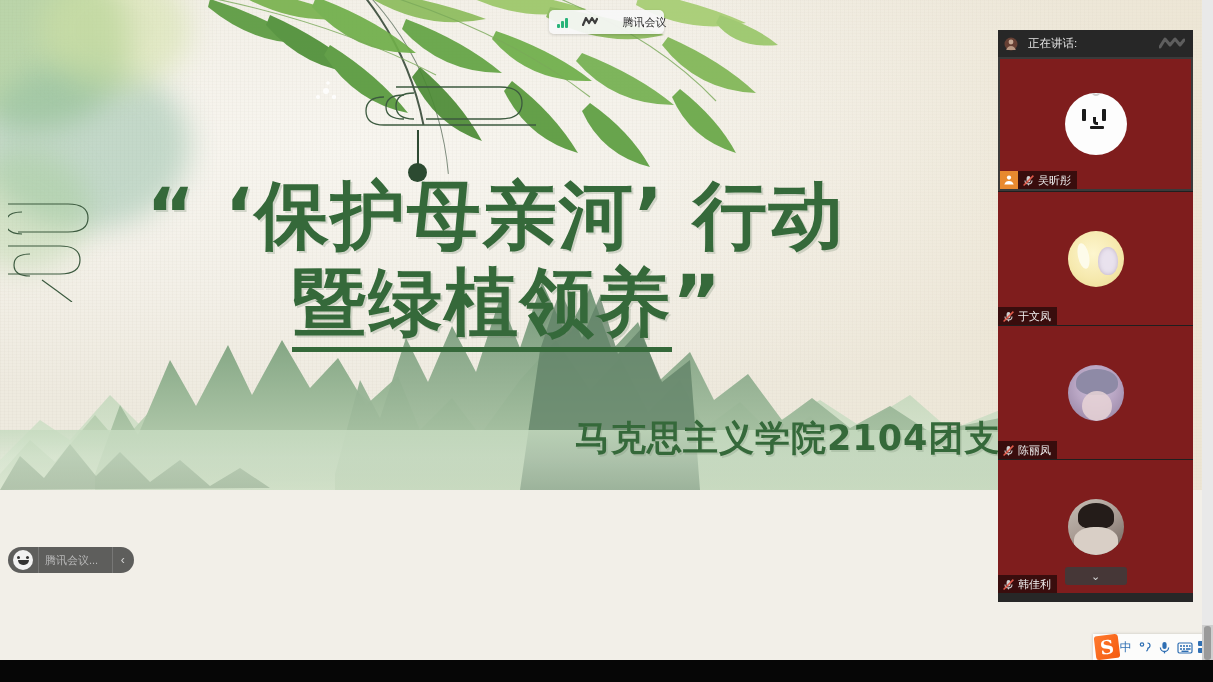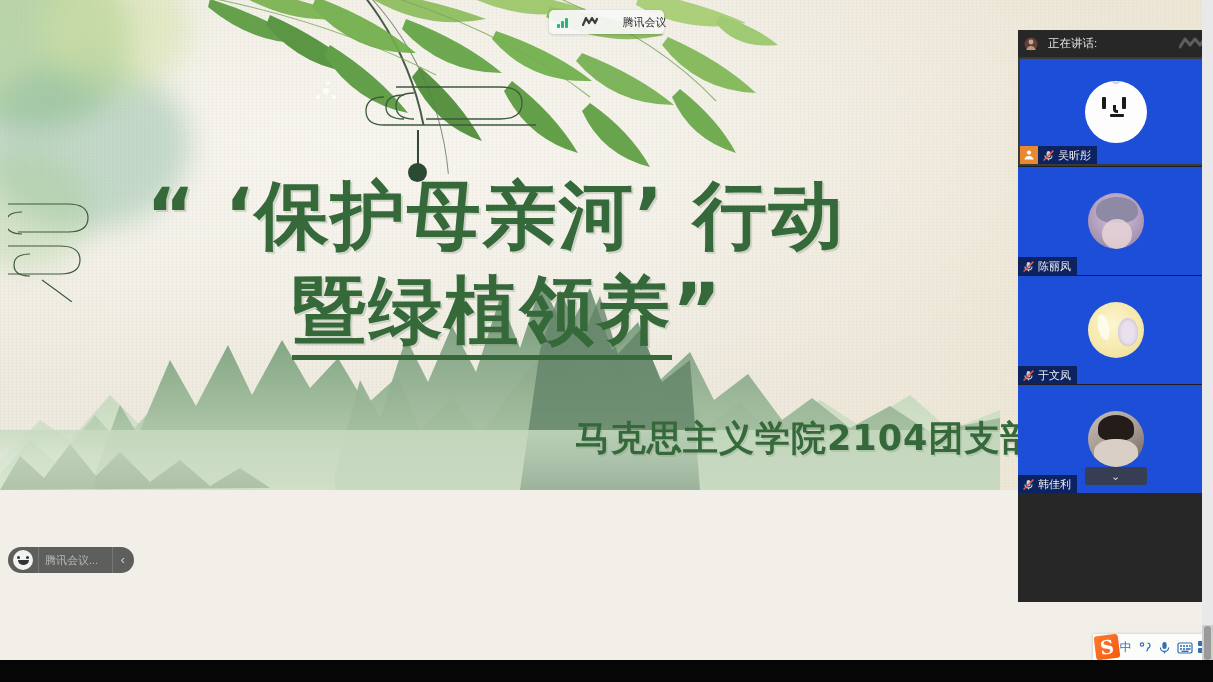--- a/index.html
+++ b/index.html
@@ -84,21 +84,21 @@
   .title-line {
     font-family: "DejaVu Sans", "Liberation Sans", sans-serif;
     font-weight: bold;
     color: #35693a;
     letter-spacing: 2px;
     line-height: 1.02;
     text-shadow: 2px 2px 0 rgba(120,140,115,.28);
     white-space: nowrap;
   }
   .title-line1 { font-size: 74px; padding-left: 6px; }
-  .title-line2 { font-size: 74px; margin-top: 20px; padding-left: 30px; }
+  .title-line2 { font-size: 74px; margin-top: 12px; padding-left: 30px; }
   .title-underline {
     border-bottom: 5px solid #35693a;
     padding-bottom: 2px;
   }
   .subtitle {
     position: absolute;
     left: 575px; top: 415px;
     font-family: "DejaVu Sans", "Liberation Sans", sans-serif;
     font-weight: bold;
     font-size: 35px;
@@ -177,21 +177,21 @@
   .signal i:nth-child(1){ height: 4px; }
   .signal i:nth-child(2){ height: 7px; }
   .signal i:nth-child(3){ height: 10px; }
   .pill-div { width:1px; height: 11px; background:#d4d4d4; margin: 0 7px; }
   .tm-logo { color:#222; font-size: 11px; letter-spacing:-1px; margin-right:5px; }
   .pill-label { font-size: 11px; color: #2b2b2b; white-space: nowrap; padding-left: 20px; }
 
   
   .sidebar {
     position: absolute;
-    right: 0; top: 30px;
+    right: 20px; top: 30px;
     width: 195px; height: 572px;
     background: #272727;
     z-index: 30;
     overflow: hidden;
   }
   .sb-header {
     height: 27px;
     display: flex; align-items: center;
     padding: 0 6px;
     background: #272727;
@@ -205,22 +205,22 @@
   .sb-header-icon svg { display:block; }
   .sb-header-title { font-size: 11.5px; color: #e2e2e2; }
   .sb-header-logo {
     position: absolute; right: 8px; top: 7px;
     color: #5e5e5e; font-size: 13px; letter-spacing: -2px;
     font-weight: bold;
   }
 
   .tile {
     position: relative;
-    width: 195px; height: 109px;
-    background: #1d4ed8;
+    width: 195px; height: 134px;
+    background: #7f1d1d;
     border-top: 1px solid #1f1f1f;
     overflow: hidden;
   }
   .tile.speaking { border: 2px solid #3a3a3a; }
   .tile-avatar {
     position: absolute;
     left: 50%; top: 50%;
     transform: translate(-50%,-50%);
     width: 56px; height: 56px;
     border-radius: 50%;
@@ -564,46 +564,46 @@
             <path d="M3,6.4 a3.5,3.5 0 0 0 7,0" stroke="#cfcfcf" stroke-width="1.1" fill="none"></path>
             <line x1="6.5" y1="9.9" x2="6.5" y2="11.4" stroke="#cfcfcf" stroke-width="1.1"></line>
             <line x1="1.6" y1="11.5" x2="11.4" y2="1.6" stroke="#e05a4a" stroke-width="1.5"></line>
           </svg>
         </span>
         <span class="name-txt">吴昕彤</span>
       </div>
     </div>
 
     <div class="tile">
+      <div class="tile-avatar av-rabbit"></div>
+      <div class="name-tag">
+        <span class="mic-icon">
+          <svg width="13" height="13" viewBox="0 0 13 13">
+            <rect x="4.6" y="2" width="3.8" height="6.4" rx="1.9" fill="#cfcfcf"></rect>
+            <path d="M3,6.4 a3.5,3.5 0 0 0 7,0" stroke="#cfcfcf" stroke-width="1.1" fill="none"></path>
+            <line x1="6.5" y1="9.9" x2="6.5" y2="11.4" stroke="#cfcfcf" stroke-width="1.1"></line>
+            <line x1="1.6" y1="11.5" x2="11.4" y2="1.6" stroke="#e05a4a" stroke-width="1.5"></line>
+          </svg>
+        </span>
+        <span class="name-txt">于文凤</span>
+      </div>
+    </div>
+
+    <div class="tile">
       <div class="tile-avatar av-anime"></div>
       <div class="name-tag">
         <span class="mic-icon">
           <svg width="13" height="13" viewBox="0 0 13 13">
             <rect x="4.6" y="2" width="3.8" height="6.4" rx="1.9" fill="#cfcfcf"></rect>
             <path d="M3,6.4 a3.5,3.5 0 0 0 7,0" stroke="#cfcfcf" stroke-width="1.1" fill="none"></path>
             <line x1="6.5" y1="9.9" x2="6.5" y2="11.4" stroke="#cfcfcf" stroke-width="1.1"></line>
             <line x1="1.6" y1="11.5" x2="11.4" y2="1.6" stroke="#e05a4a" stroke-width="1.5"></line>
           </svg>
         </span>
         <span class="name-txt">陈丽凤</span>
-      </div>
-    </div>
-
-    <div class="tile">
-      <div class="tile-avatar av-rabbit"></div>
-      <div class="name-tag">
-        <span class="mic-icon">
-          <svg width="13" height="13" viewBox="0 0 13 13">
-            <rect x="4.6" y="2" width="3.8" height="6.4" rx="1.9" fill="#cfcfcf"></rect>
-            <path d="M3,6.4 a3.5,3.5 0 0 0 7,0" stroke="#cfcfcf" stroke-width="1.1" fill="none"></path>
-            <line x1="6.5" y1="9.9" x2="6.5" y2="11.4" stroke="#cfcfcf" stroke-width="1.1"></line>
-            <line x1="1.6" y1="11.5" x2="11.4" y2="1.6" stroke="#e05a4a" stroke-width="1.5"></line>
-          </svg>
-        </span>
-        <span class="name-txt">于文凤</span>
       </div>
     </div>
 
 
     <div class="tile">
       <div class="tile-avatar av-photo2"></div>
       <div class="scroll-more">⌄</div>
       <div class="name-tag">
         <span class="mic-icon">
           <svg width="13" height="13" viewBox="0 0 13 13">

